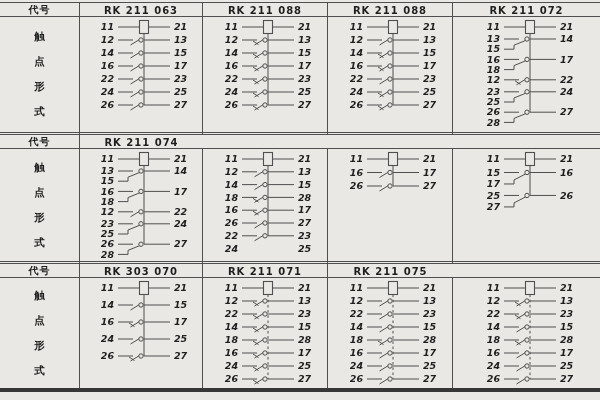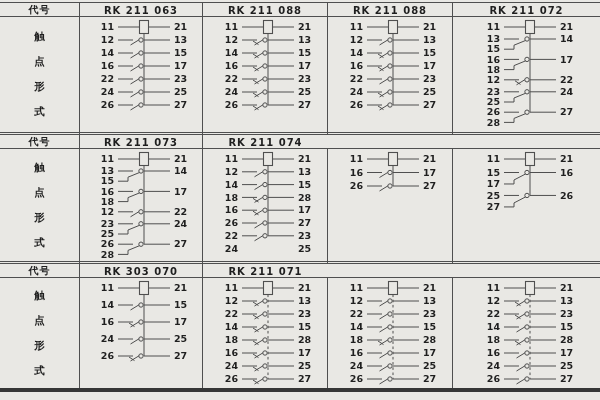--- a/index.html
+++ b/index.html
@@ -15,21 +15,21 @@
   .row { display:grid; grid-template-columns:80px 123px 125px 125px 147px; }
   .cell { border-right:1px solid var(--line, #4f4f4f); min-width:0; }
   .cell:last-child { border-right:none; }
   .header-row { height:14px; border-bottom:1px solid var(--line, #4f4f4f); }
   .header-cell { display:flex; align-items:center; justify-content:center;
                  font-size:10px; font-weight:bold; letter-spacing:1px; }
   .divider { height:3px; border-top:1px solid var(--line, #4f4f4f);
              border-bottom:1px solid var(--line, #4f4f4f); }
   .label-col { display:flex; flex-direction:column; align-items:center;
                justify-content:center; gap:11px; font-size:10.5px; font-weight:bold; }
-  .diagram-cell { display:flex; align-items:flex-start; justify-content:center; }
+  .diagram-cell { display:flex; align-items:flex-start; justify-content:center;font-style:italic; }
   .diagram-cell svg { display:block; }
   .bottom-bar { height:4px; background: var(--dark, #363636); margin-top:0; }
 </style>
 </head>
 <body style="--bg: #e9e8e4; --line: #4f4f4f; --dark: #363636; --text: #1f1f1f;">
 
 <div class="page">
   <div class="table">
       <div class="row header-row">
         <div class="cell header-cell">代号</div>
@@ -249,21 +249,20 @@
       </div>
       <div class="row divider">
         <div class="cell"></div>
         <div class="cell"></div>
         <div class="cell"></div>
         <div class="cell"></div>
         <div class="cell"></div>
       </div>
       <div class="row header-row">
         <div class="cell header-cell">代号</div>
-        <div class="cell header-cell">RK 211 073</div>
         <div class="cell header-cell">RK 211 074</div>
       </div>
       <div class="row body-row" style="height: 112px;">
         <div class="cell label-col">
           <span>触</span>
           <span>点</span>
           <span>形</span>
           <span>式</span>
         </div>
         <div class="cell diagram-cell">
@@ -423,20 +422,21 @@
         <div class="cell"></div>
         <div class="cell"></div>
         <div class="cell"></div>
         <div class="cell"></div>
         <div class="cell"></div>
       </div>
       <div class="row header-row">
         <div class="cell header-cell">代号</div>
         <div class="cell header-cell">RK 303 070</div>
         <div class="cell header-cell">RK 211 071</div>
+        <div class="cell header-cell">RK 211 075</div>
       </div>
       <div class="row body-row" style="height: 110px;">
         <div class="cell label-col">
           <span>触</span>
           <span>点</span>
           <span>形</span>
           <span>式</span>
         </div>
         <div class="cell diagram-cell">
           <svg width="122" height="110" viewBox="0 0 122 110">

